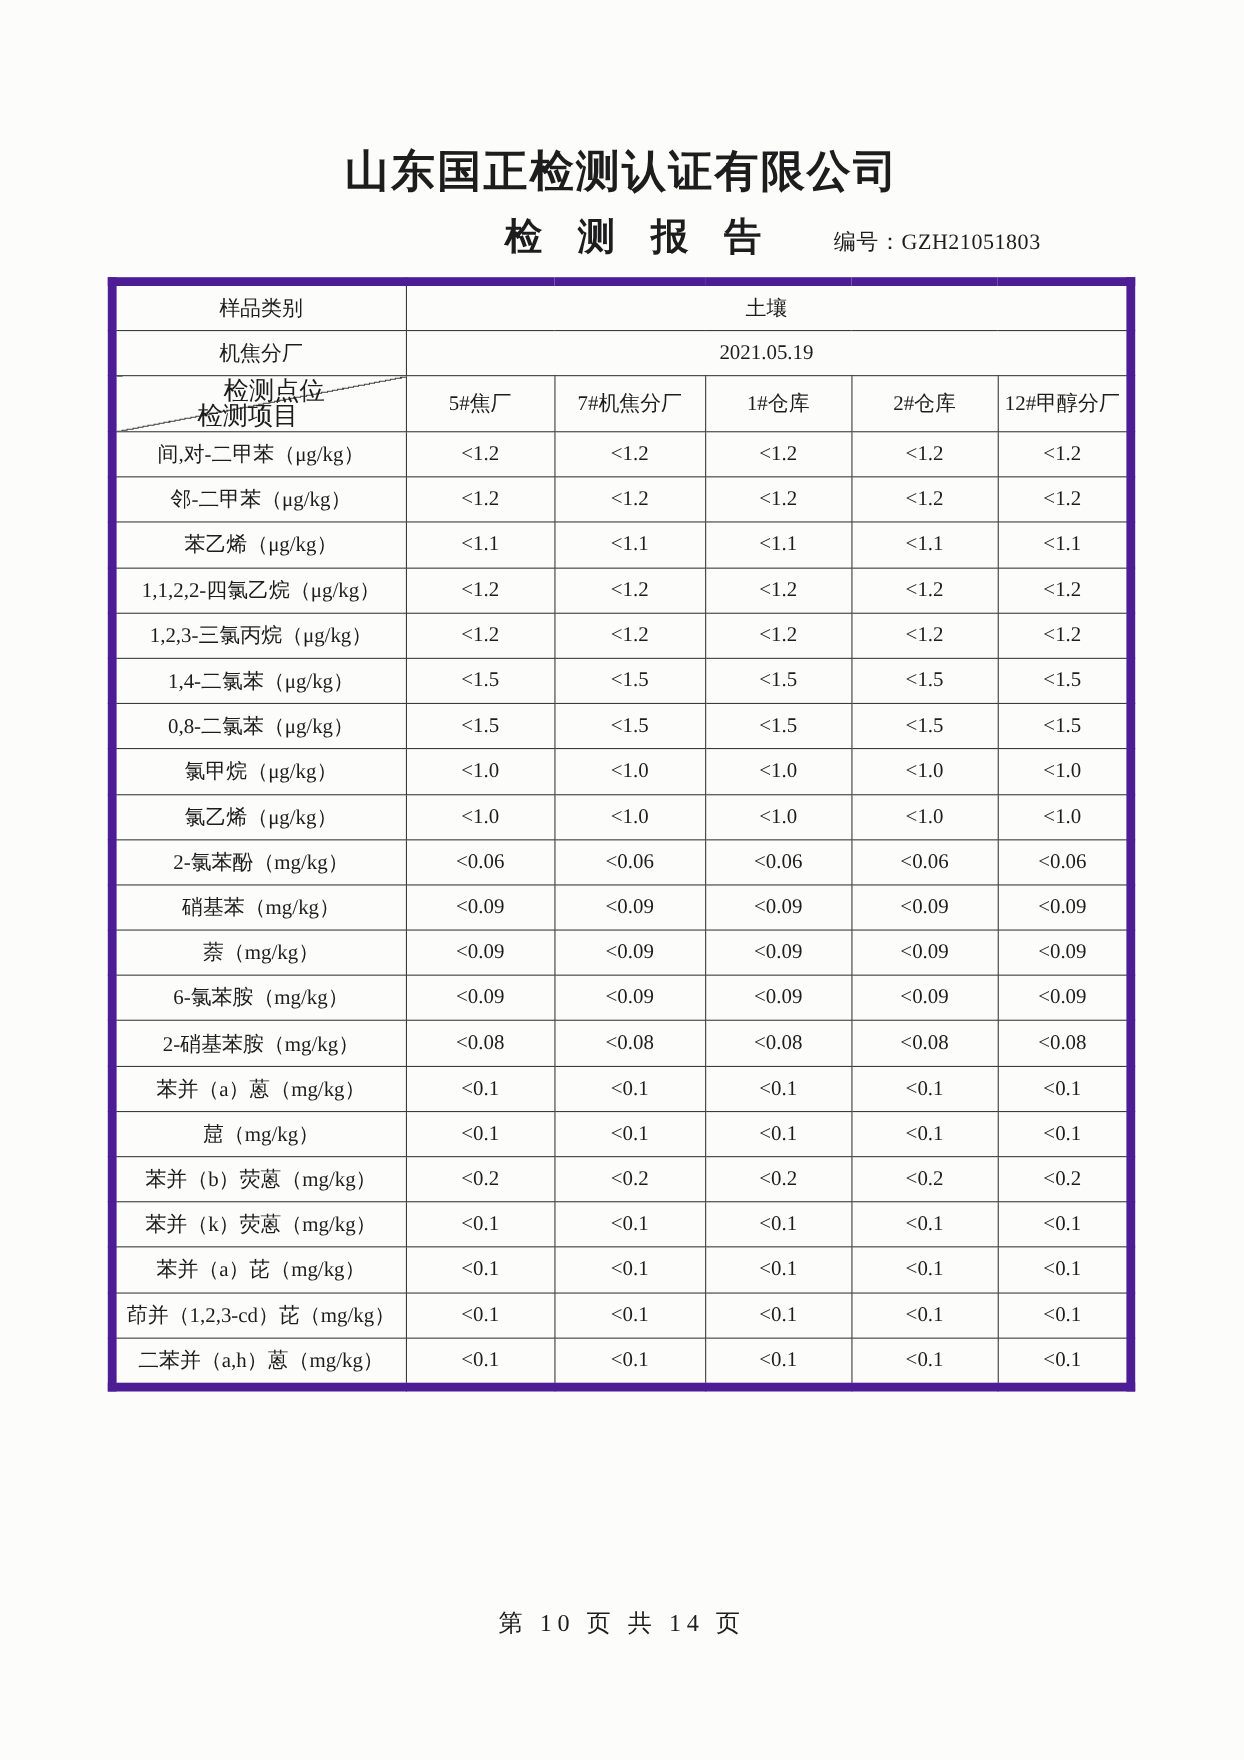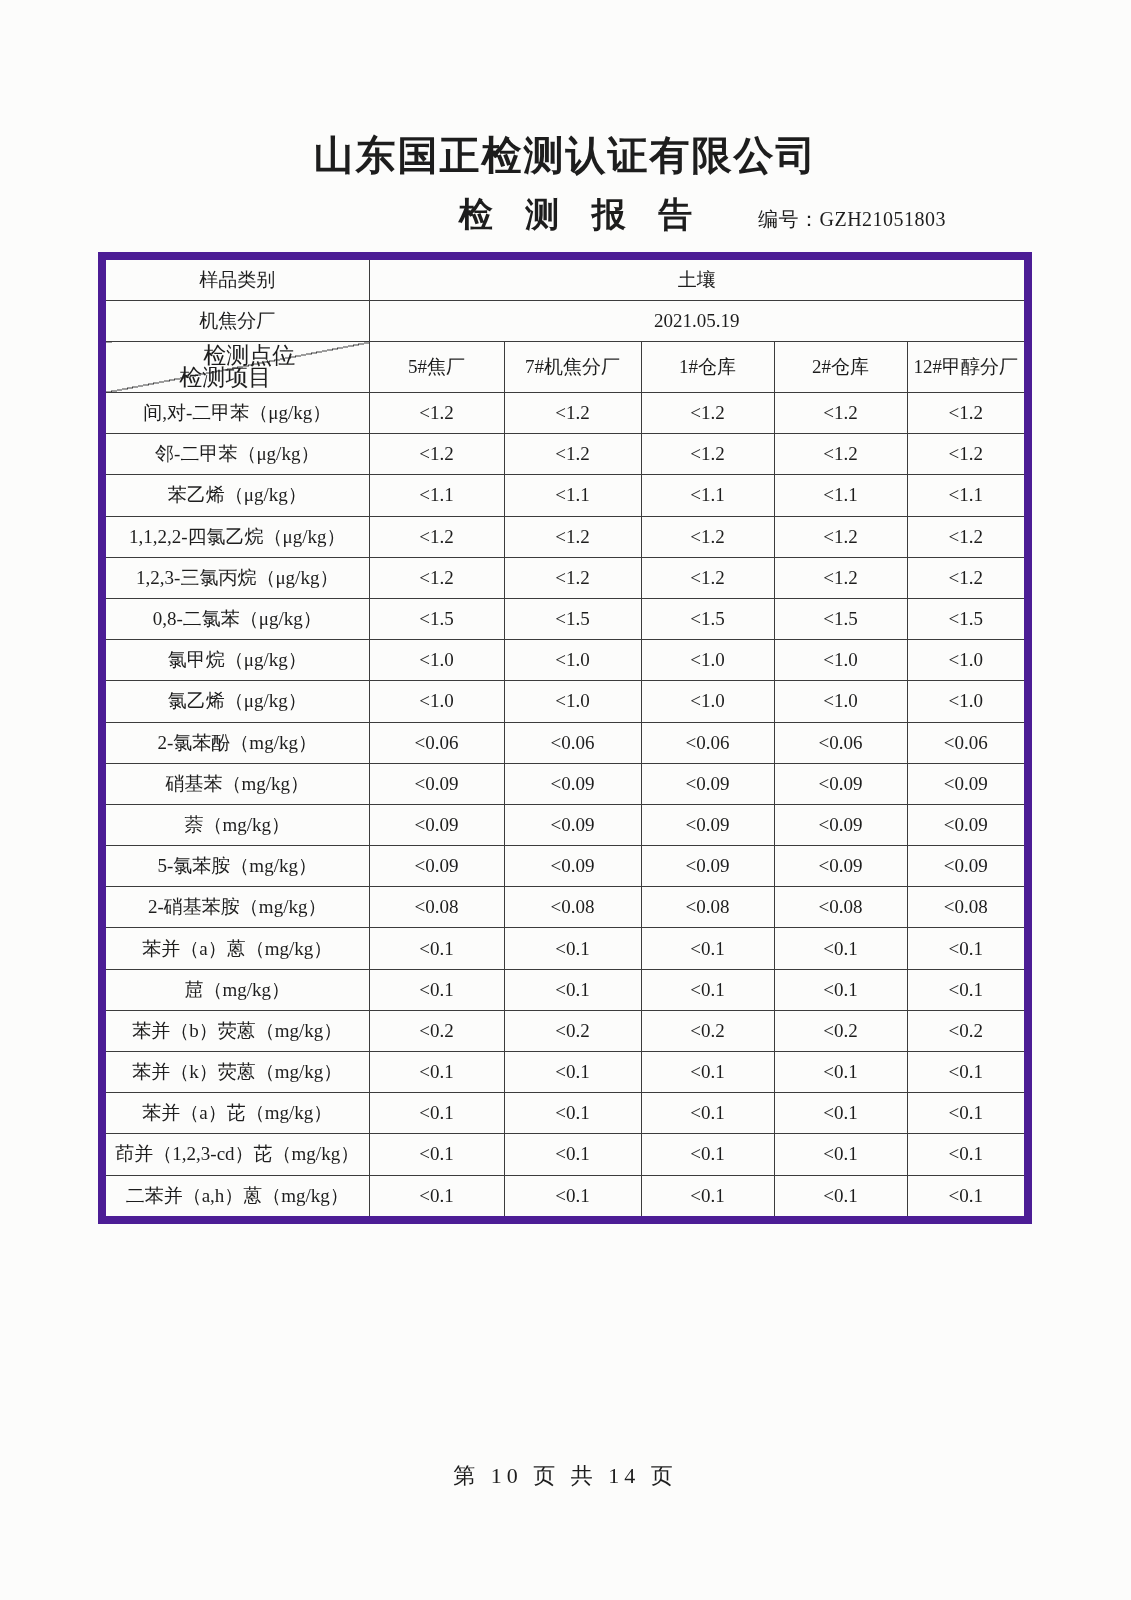--- a/index.html
+++ b/index.html
@@ -178,20 +178,28 @@
 
     <tr class="data-row">
       <td>1,2,3-三氯丙烷（μg/kg）</td>
       <td class="value-cell">&lt;1.2</td>
       <td class="value-cell">&lt;1.2</td>
       <td class="value-cell">&lt;1.2</td>
       <td class="value-cell">&lt;1.2</td>
       <td class="value-cell">&lt;1.2</td>
     </tr>
 
+    <tr class="data-row">
+      <td>1,4-二氯苯（μg/kg）</td>
+      <td class="value-cell">&lt;1.5</td>
+      <td class="value-cell">&lt;1.5</td>
+      <td class="value-cell">&lt;1.5</td>
+      <td class="value-cell">&lt;1.5</td>
+      <td class="value-cell">&lt;1.5</td>
+    </tr>
 
     <tr class="data-row">
       <td>0,8-二氯苯（μg/kg）</td>
       <td class="value-cell">&lt;1.5</td>
       <td class="value-cell">&lt;1.5</td>
       <td class="value-cell">&lt;1.5</td>
       <td class="value-cell">&lt;1.5</td>
       <td class="value-cell">&lt;1.5</td>
     </tr>
 
@@ -234,21 +242,21 @@
     <tr class="data-row">
       <td>萘（mg/kg）</td>
       <td class="value-cell">&lt;0.09</td>
       <td class="value-cell">&lt;0.09</td>
       <td class="value-cell">&lt;0.09</td>
       <td class="value-cell">&lt;0.09</td>
       <td class="value-cell">&lt;0.09</td>
     </tr>
 
     <tr class="data-row">
-      <td>5-氯苯胺（mg/kg）</td>
+      <td>6-氯苯胺（mg/kg）</td>
       <td class="value-cell">&lt;0.09</td>
       <td class="value-cell">&lt;0.09</td>
       <td class="value-cell">&lt;0.09</td>
       <td class="value-cell">&lt;0.09</td>
       <td class="value-cell">&lt;0.09</td>
     </tr>
 
     <tr class="data-row">
       <td>2-硝基苯胺（mg/kg）</td>
       <td class="value-cell">&lt;0.08</td>

